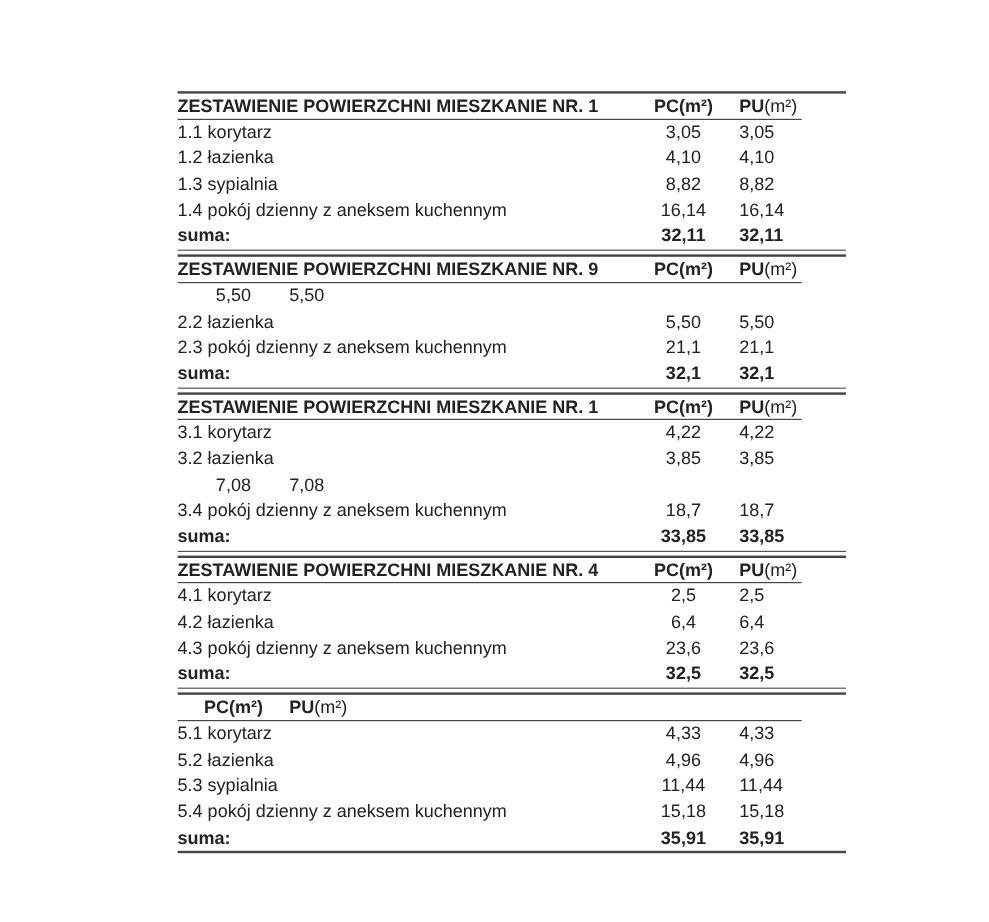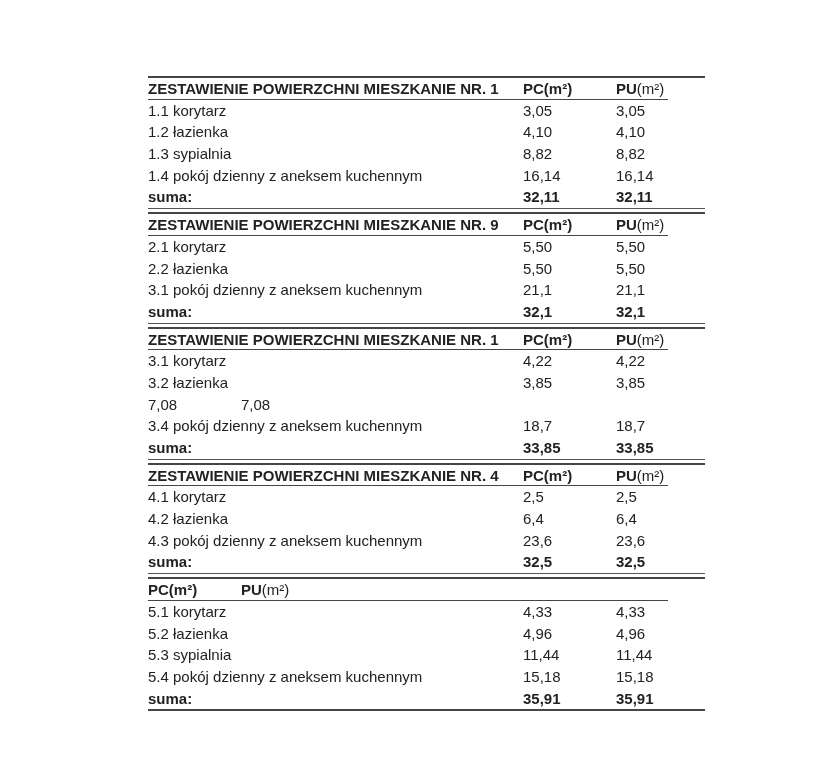--- a/index.html
+++ b/index.html
@@ -42,21 +42,21 @@
   .header-row::after {
     content: "";
     position: absolute;
     left: 0;
     right: 37px;
     bottom: 0;
     border-bottom: 1.6px solid #454545;
   }
   .cell { display: block; }
   .cell.label { flex: 1 1 auto; overflow: hidden; }
-  .cell.pc    { flex: 0 0 93px; width: 93px; }
+  .cell.pc    { flex: 0 0 93px; width: 93px; text-align: center; }
   .cell.pu    { flex: 0 0 89px; width: 89px; }
   .suma-row {
     font-weight: bold;
     border-bottom: 1.2px solid #555555;
   }
   .section:last-child .suma-row {
     border-bottom: 2px solid #454545;
   }
   .unit-regular { font-weight: normal; }
 </style>
@@ -98,31 +98,30 @@
     </div>
   </div>
 
   <div class="section">
     <div class="row header-row">
       <span class="cell label">ZESTAWIENIE POWIERZCHNI MIESZKANIE NR. 9</span>
       <span class="cell pc">PC(m²)</span>
       <span class="cell pu"><span>PU</span><span class="unit-regular">(m²)</span></span>
     </div>
     <div class="row">
-      <span class="cell label">2.1 korytarz</span>
       <span class="cell pc">5,50</span>
       <span class="cell pu">5,50</span>
     </div>
     <div class="row">
       <span class="cell label">2.2 łazienka</span>
       <span class="cell pc">5,50</span>
       <span class="cell pu">5,50</span>
     </div>
     <div class="row">
-      <span class="cell label">3.1 pokój dzienny z aneksem kuchennym</span>
+      <span class="cell label">2.3 pokój dzienny z aneksem kuchennym</span>
       <span class="cell pc">21,1</span>
       <span class="cell pu">21,1</span>
     </div>
     <div class="row suma-row">
       <span class="cell label">suma:</span>
       <span class="cell pc">32,1</span>
       <span class="cell pu">32,1</span>
     </div>
   </div>
 

